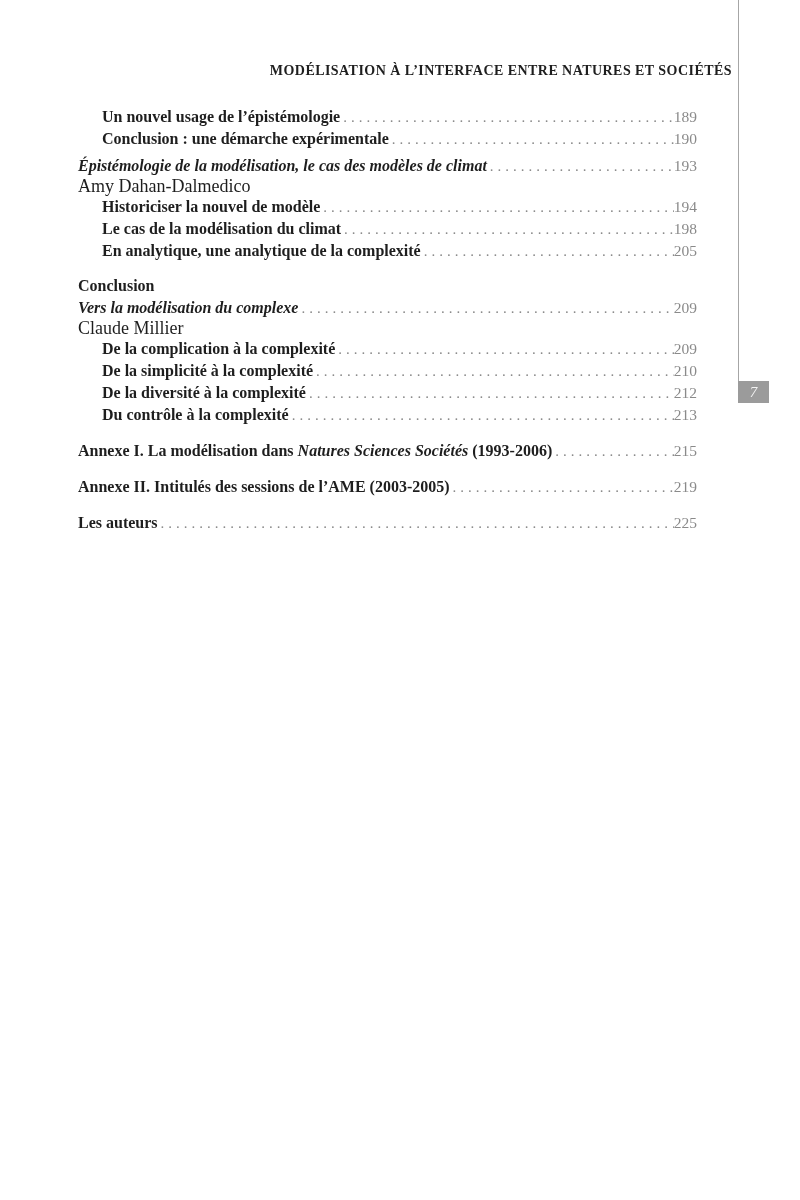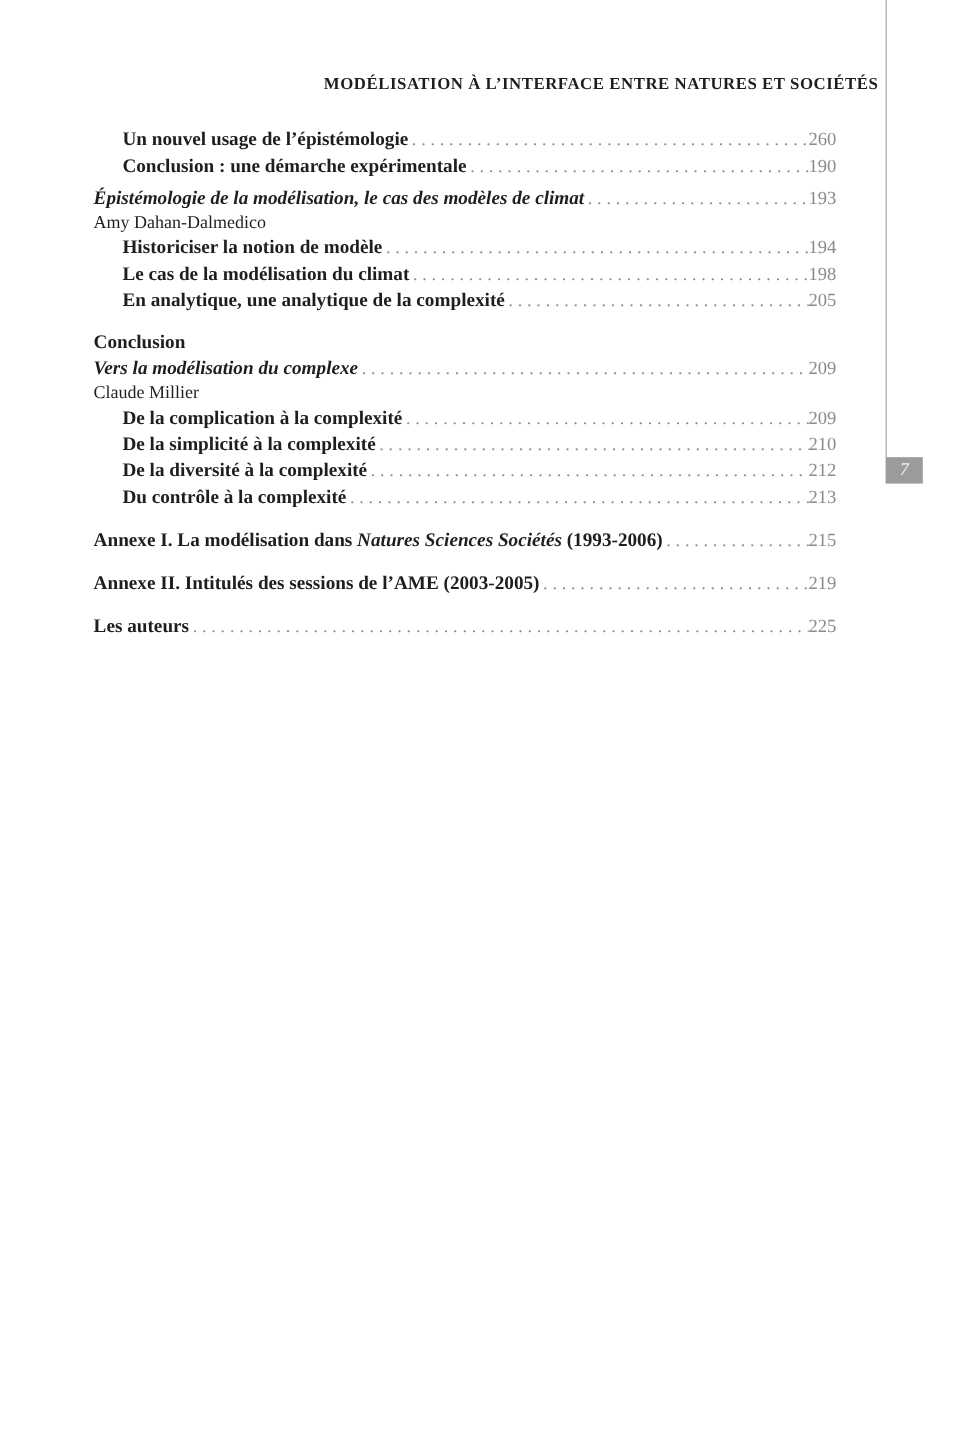--- a/index.html
+++ b/index.html
@@ -61,21 +61,21 @@
   .row{
     display:flex;
     align-items:baseline;
     font-size:16px;
     line-height:21px;
   }
   .row .title{flex:0 1 auto;white-space:nowrap;}
   .row.sub{padding-left:24px;font-weight:700;}
   .row.chapter{font-weight:700;font-style:italic;line-height:22px;margin-top:5px;}
   .row.heading + .row.chapter{margin-top:0;}
-  .row.author{font-weight:400;font-size:15px;line-height:19px;}
+  .row.author{font-weight:400;font-size:18px;line-height:19px;}
   .row.heading{font-weight:700;line-height:22px;margin-top:13px;}
   .row.annex{font-weight:700;line-height:22px;margin-top:14px;}
   .row.annex .title i{font-style:italic;}
   .leader{
     flex:1 1 auto;
     overflow:hidden;
     white-space:nowrap;
     color:var(--muted);
     font-weight:400;
     font-style:normal;
@@ -104,37 +104,37 @@
   <div class="margin-rule"></div>
 
   <div class="folio">
     <span>7</span>
   </div>
 
   <div class="toc">
       <div class="row sub">
         <span class="title"><span>Un nouvel usage de l’épistémologie</span></span>
         <span class="leader"></span>
-        <span class="pagenum">260</span>
+        <span class="pagenum">189</span>
       </div>
       <div class="row sub">
         <span class="title"><span>Conclusion : une démarche expérimentale</span></span>
         <span class="leader"></span>
         <span class="pagenum">190</span>
       </div>
       <div class="row chapter">
         <span class="title"><span>Épistémologie de la modélisation, le cas des modèles de climat</span></span>
         <span class="leader"></span>
         <span class="pagenum">193</span>
       </div>
       <div class="row author">
         <span class="title"><span>Amy Dahan-Dalmedico</span></span>
       </div>
       <div class="row sub">
-        <span class="title"><span>Historiciser la notion de modèle</span></span>
+        <span class="title"><span>Historiciser la nouvel de modèle</span></span>
         <span class="leader"></span>
         <span class="pagenum">194</span>
       </div>
       <div class="row sub">
         <span class="title"><span>Le cas de la modélisation du climat</span></span>
         <span class="leader"></span>
         <span class="pagenum">198</span>
       </div>
       <div class="row sub">
         <span class="title"><span>En analytique, une analytique de la complexité</span></span>

